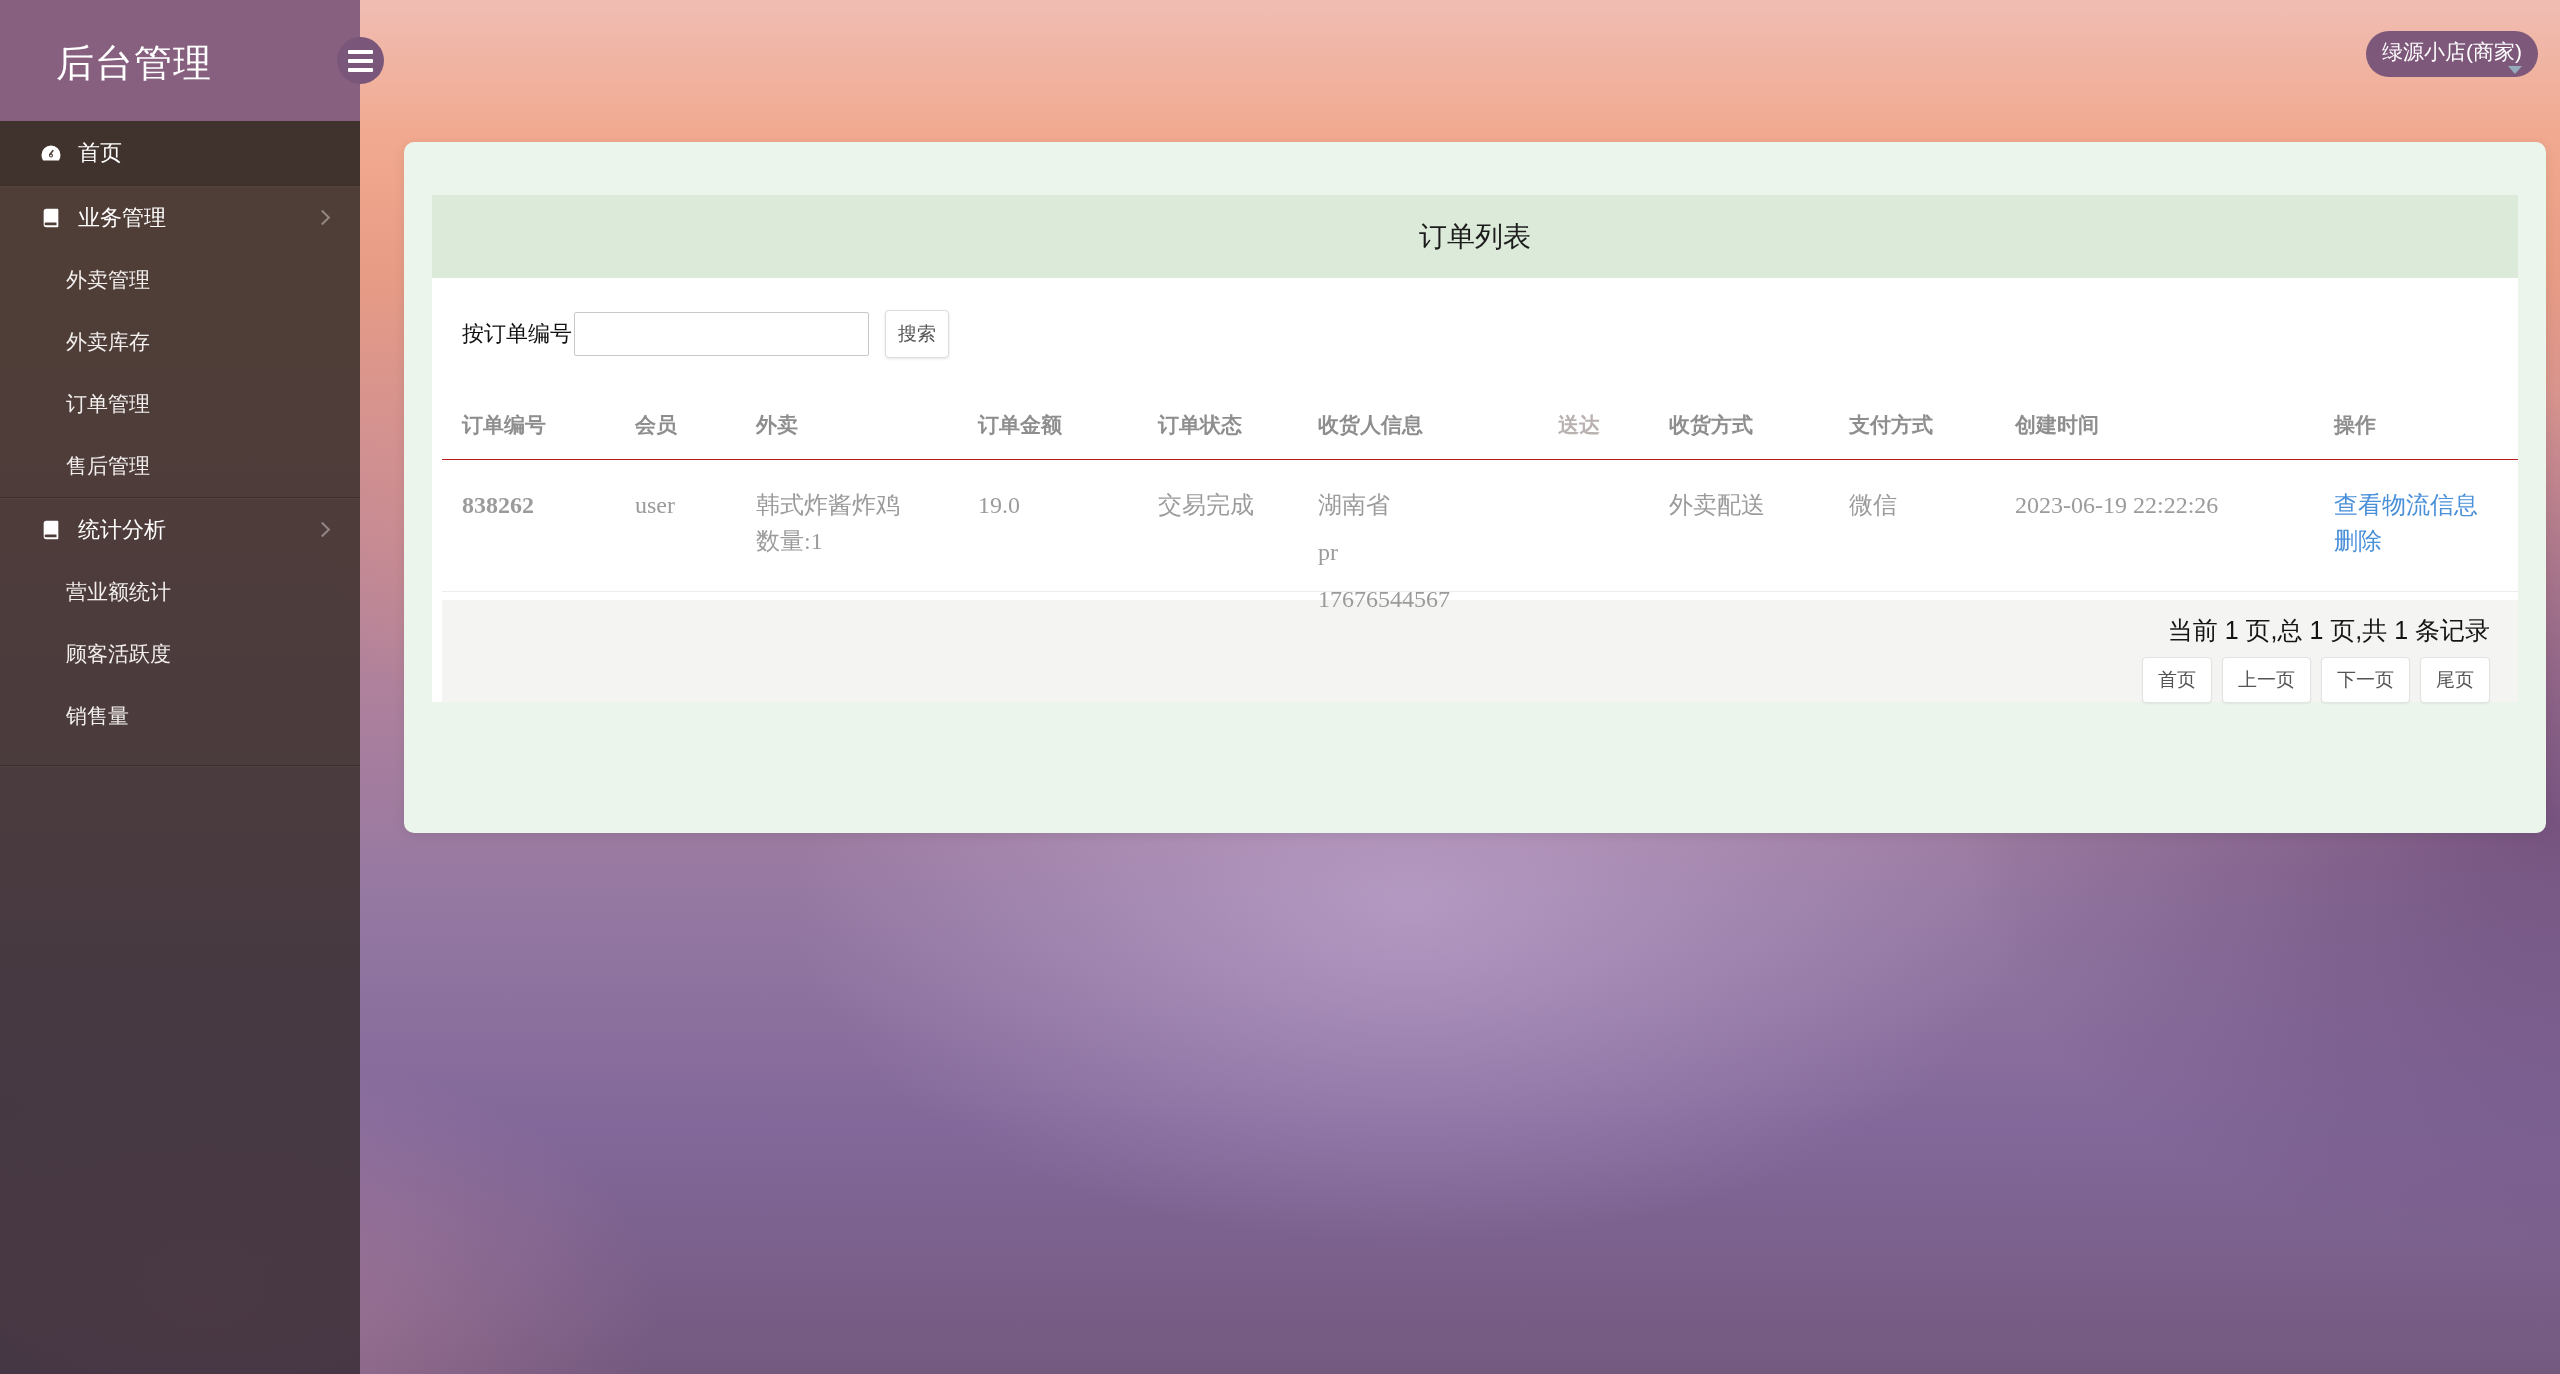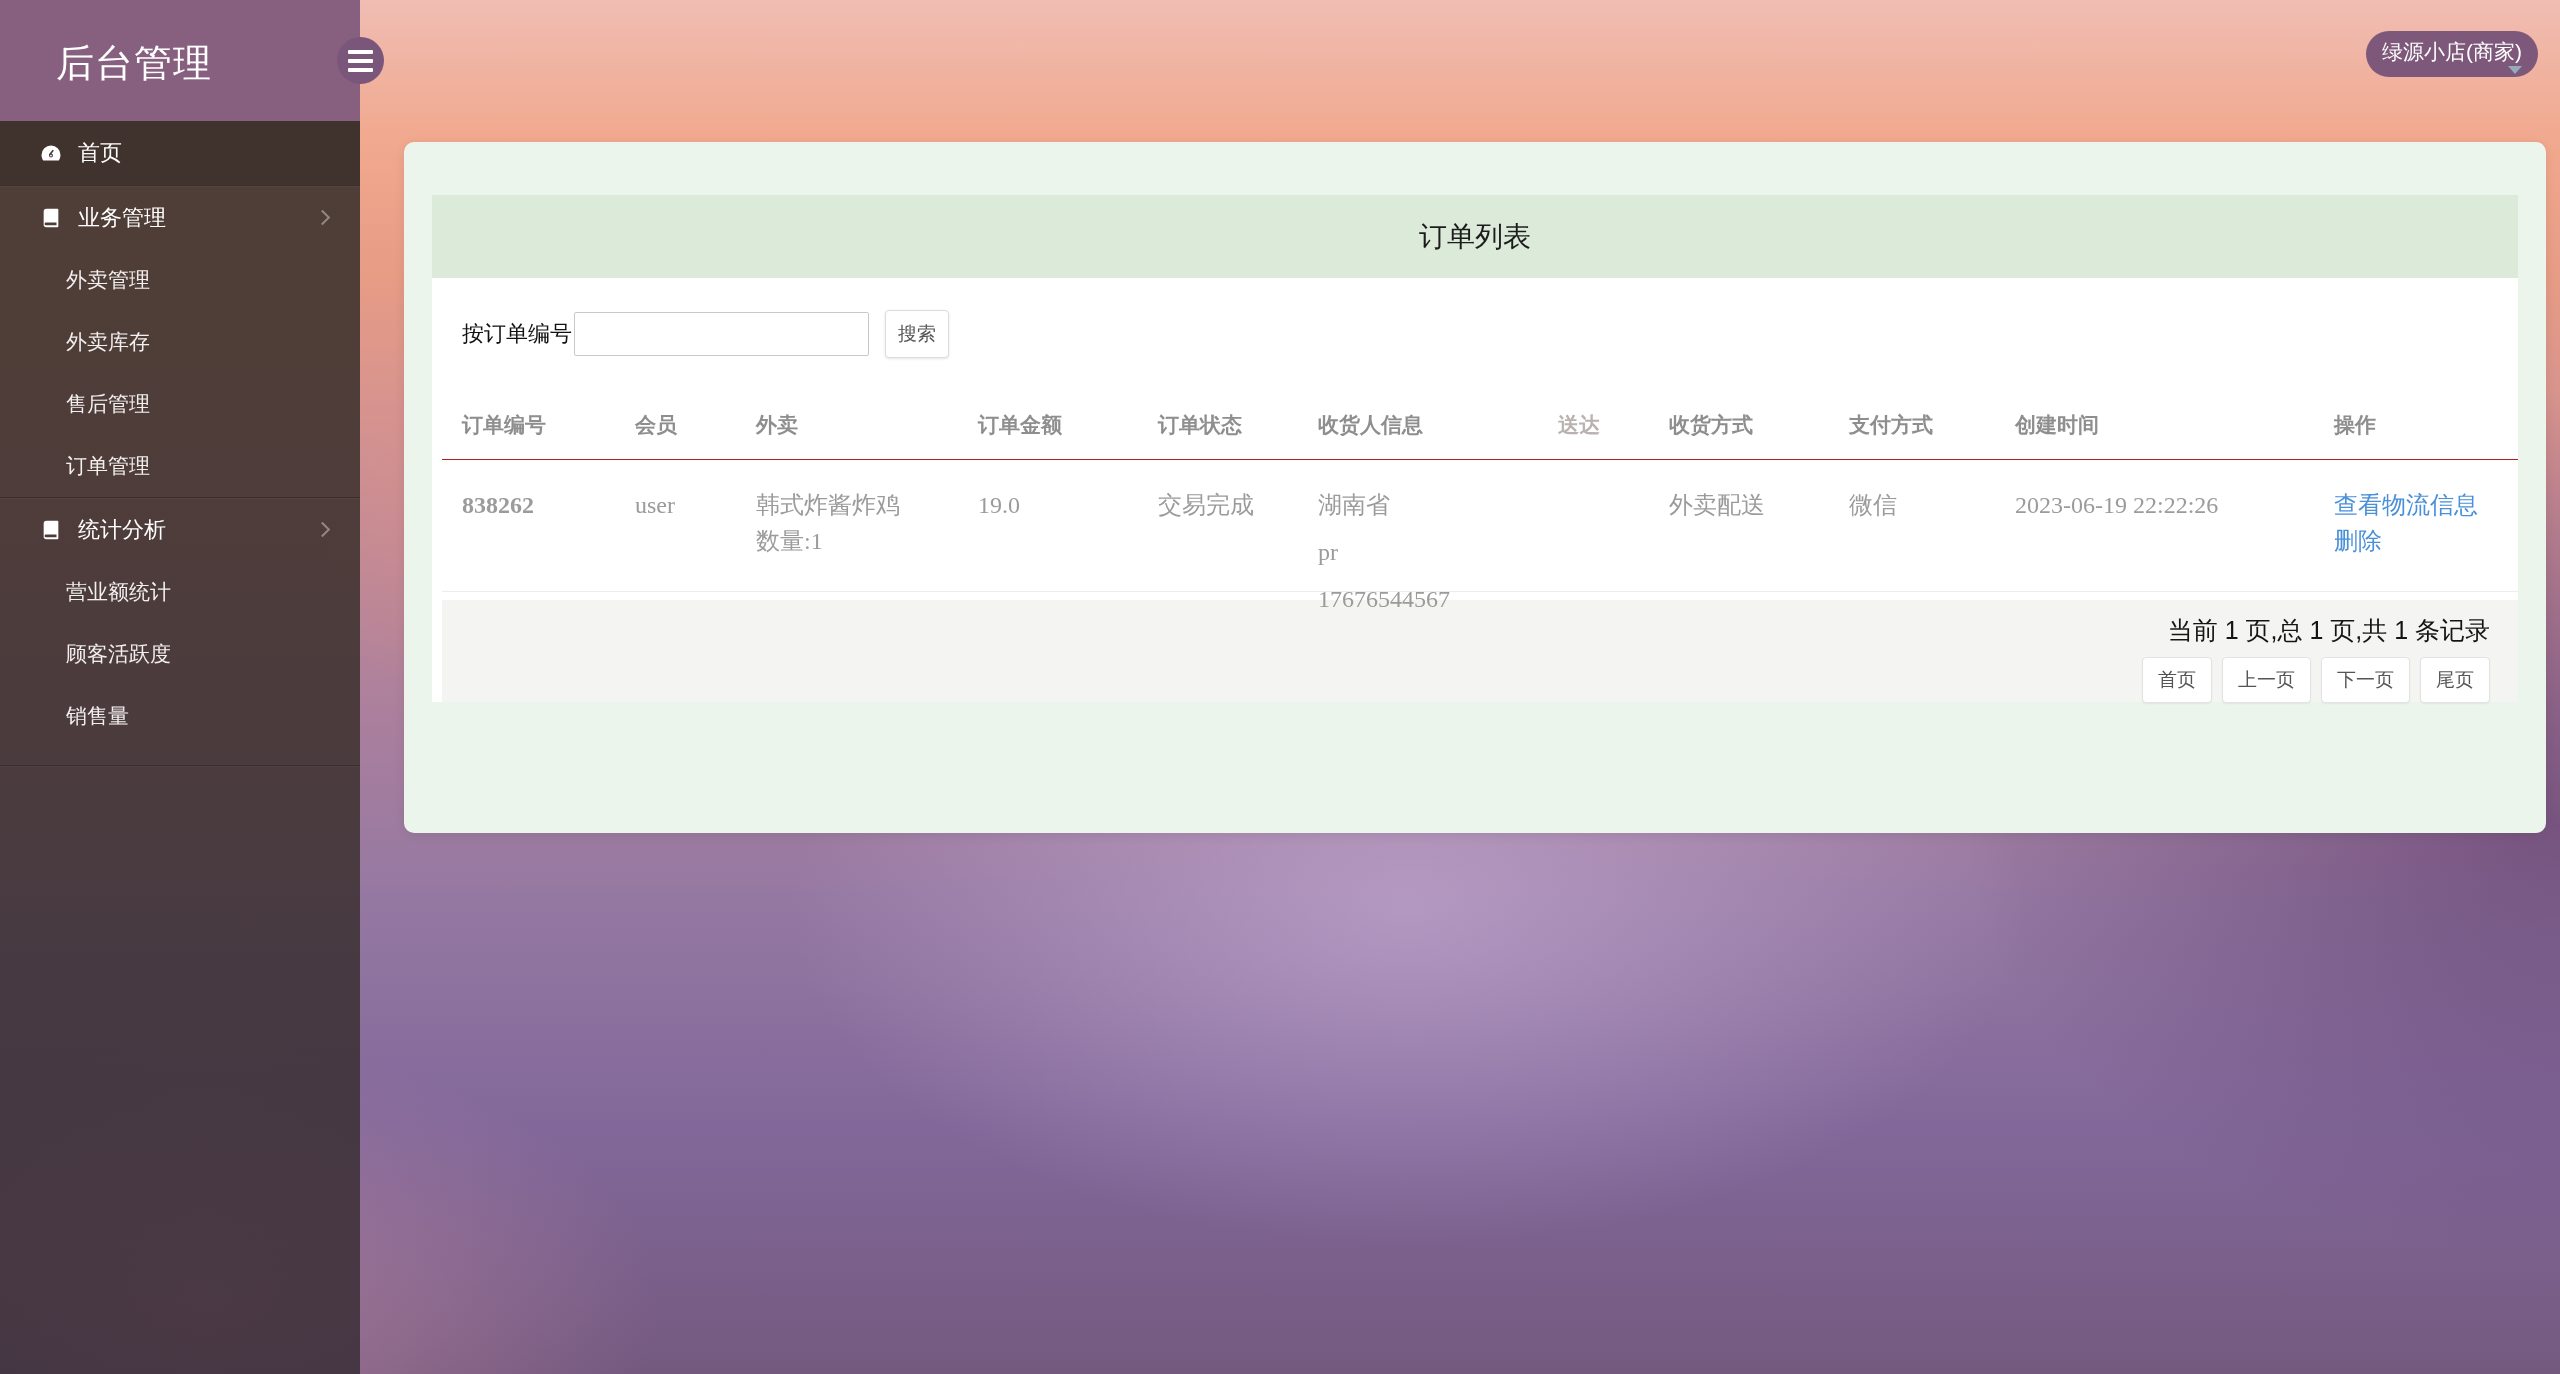--- a/index.html
+++ b/index.html
@@ -109,24 +109,24 @@
       <span>业务管理</span>
       <span class="chev"></span>
     </li>
     <li class="menu-sub">
       <span>外卖管理</span>
       </li>
     <li class="menu-sub">
       <span>外卖库存</span>
       </li>
     <li class="menu-sub">
+      <span>订单管理</span>
+      </li>
+    <li class="menu-sub">
       <span>售后管理</span>
-      </li>
-    <li class="menu-sub">
-      <span>订单管理</span>
       </li>
 
     <li class="menu-section">
       <span class="mi-icon">
         <svg viewBox="0 0 24 24" width="22" height="22">
             <path d="M7 2h12a1 1 0 0 1 1 1v18a1 1 0 0 1-1 1H7a3 3 0 0 1-3-3V5a3 3 0 0 1 3-3zm-.5 15a1.5 1.5 0 0 0 0 3H18v-3z" fill="#fff"></path>
           </svg>
       </span>
       <span>统计分析</span>
       <span class="chev"></span>

